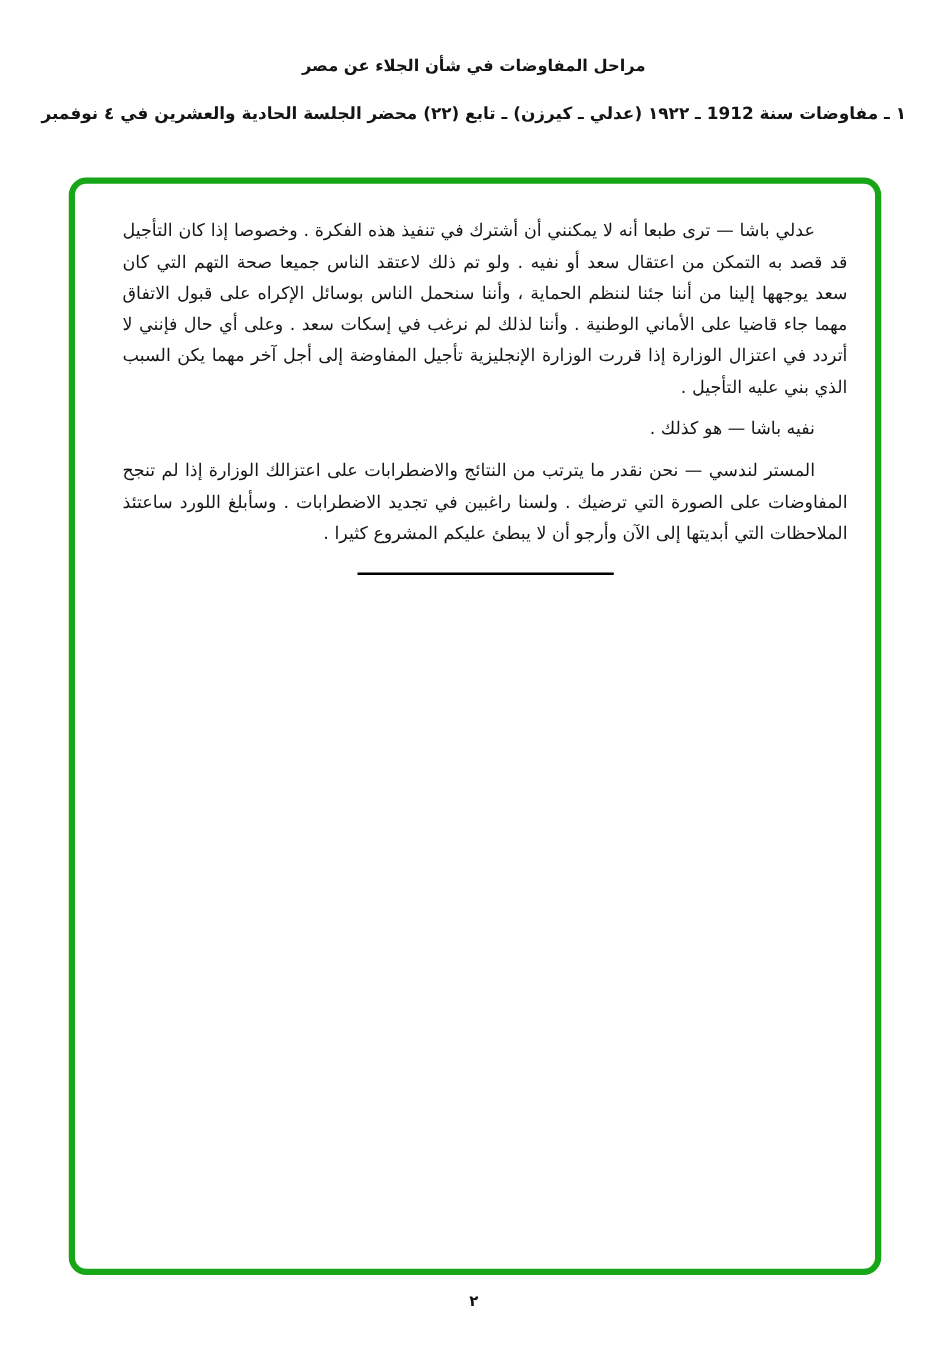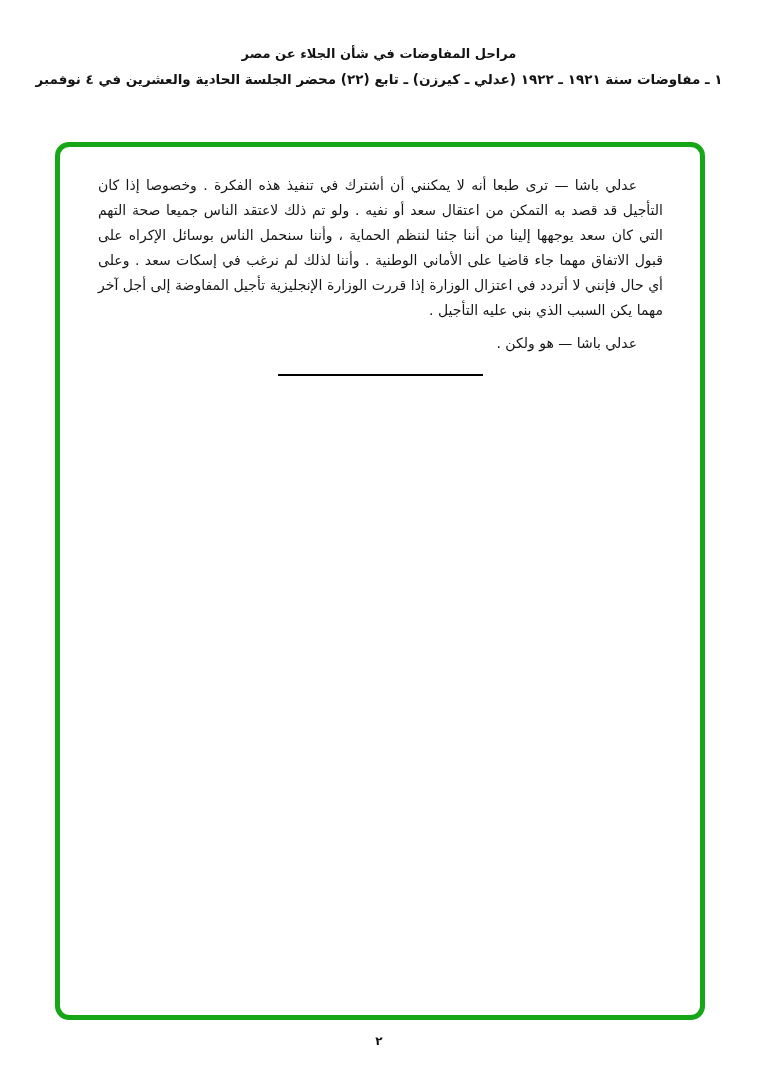--- a/index.html
+++ b/index.html
@@ -19,42 +19,42 @@
     top: 46px;
     left: 0;
     right: 0;
     text-align: center;
     direction: rtl;
   }
   .header-line-1 {
     font-size: 13px;
     font-weight: bold;
     letter-spacing: 0.2px;
-    margin-bottom: 10px;
+    margin-bottom: 22px;
   }
   .header-line-2 {
     font-size: 13.5px;
     font-weight: bold;
     margin-bottom: 8px;
   }
   .header-line-3 {
     font-size: 10.5px;
     font-weight: bold;
     color: #1a1a1a;
   }
   .green-box {
     position: absolute;
     left: 55px;
     top: 142px;
     width: 650px;
     height: 878px;
     border-style: solid;
     border-width: 5px;
     border-radius: 14px;
-    padding: 26px 37px 0 38px;
+    padding: 26px 22px 0 38px;
     direction: rtl;
   }
   .green-box p {
     font-size: 14px;
     line-height: 1.78;
     text-align: justify;
     text-indent: 26px;
     margin-bottom: 9px;
     color: #161616;
   }
@@ -76,24 +76,25 @@
     color: #111111;
   }
 </style>
 </head>
 <body>
 
 <div class="page">
 
   <header class="doc-header">
     <div class="header-line-1">مراحل المفاوضات في شأن الجلاء عن مصر</div>
-    <div class="header-line-2">١ ـ مفاوضات سنة ١٩٢١ ـ ١٩٢٢ (عدلي ـ كيرزن) ـ تابع (٢٢) محضر الجلسة الحادية والعشرين في ٤ نوفمبر</div>
+    <div class="header-line-2">١ ـ مفاوضات سنة 1912 ـ ١٩٢٢ (عدلي ـ كيرزن) ـ تابع (٢٢) محضر الجلسة الحادية والعشرين في ٤ نوفمبر</div>
   </header>
 
   <section class="green-box" style="border-color: rgb(23, 166, 23);">
     <p>عدلي باشا — ترى طبعا أنه لا يمكنني أن أشترك في تنفيذ هذه الفكرة . وخصوصا إذا كان التأجيل قد قصد به التمكن من اعتقال سعد أو نفيه . ولو تم ذلك لاعتقد الناس جميعا صحة التهم التي كان سعد يوجهها إلينا من أننا جئنا لننظم الحماية ، وأننا سنحمل الناس بوسائل الإكراه على قبول الاتفاق مهما جاء قاضيا على الأماني الوطنية . وأننا لذلك لم نرغب في إسكات سعد . وعلى أي حال فإنني لا أتردد في اعتزال الوزارة إذا قررت الوزارة الإنجليزية تأجيل المفاوضة إلى أجل آخر مهما يكن السبب الذي بني عليه التأجيل .</p>
-    <p class="short">عدلي باشا — هو ولكن .</p>
+    <p class="short">نفيه باشا — هو كذلك .</p>
+    <p>المستر لندسي — نحن نقدر ما يترتب من النتائج والاضطرابات على اعتزالك الوزارة إذا لم تنجح المفاوضات على الصورة التي ترضيك . ولسنا راغبين في تجديد الاضطرابات . وسأبلغ اللورد ساعتئذ الملاحظات التي أبديتها إلى الآن وأرجو أن لا يبطئ عليكم المشروع كثيرا .</p>
     <div class="section-divider" style="background: rgb(0, 0, 0);"></div>
   </section>
 
   <div class="page-number">٢</div>
 
 </div>
 
 </body></html>

